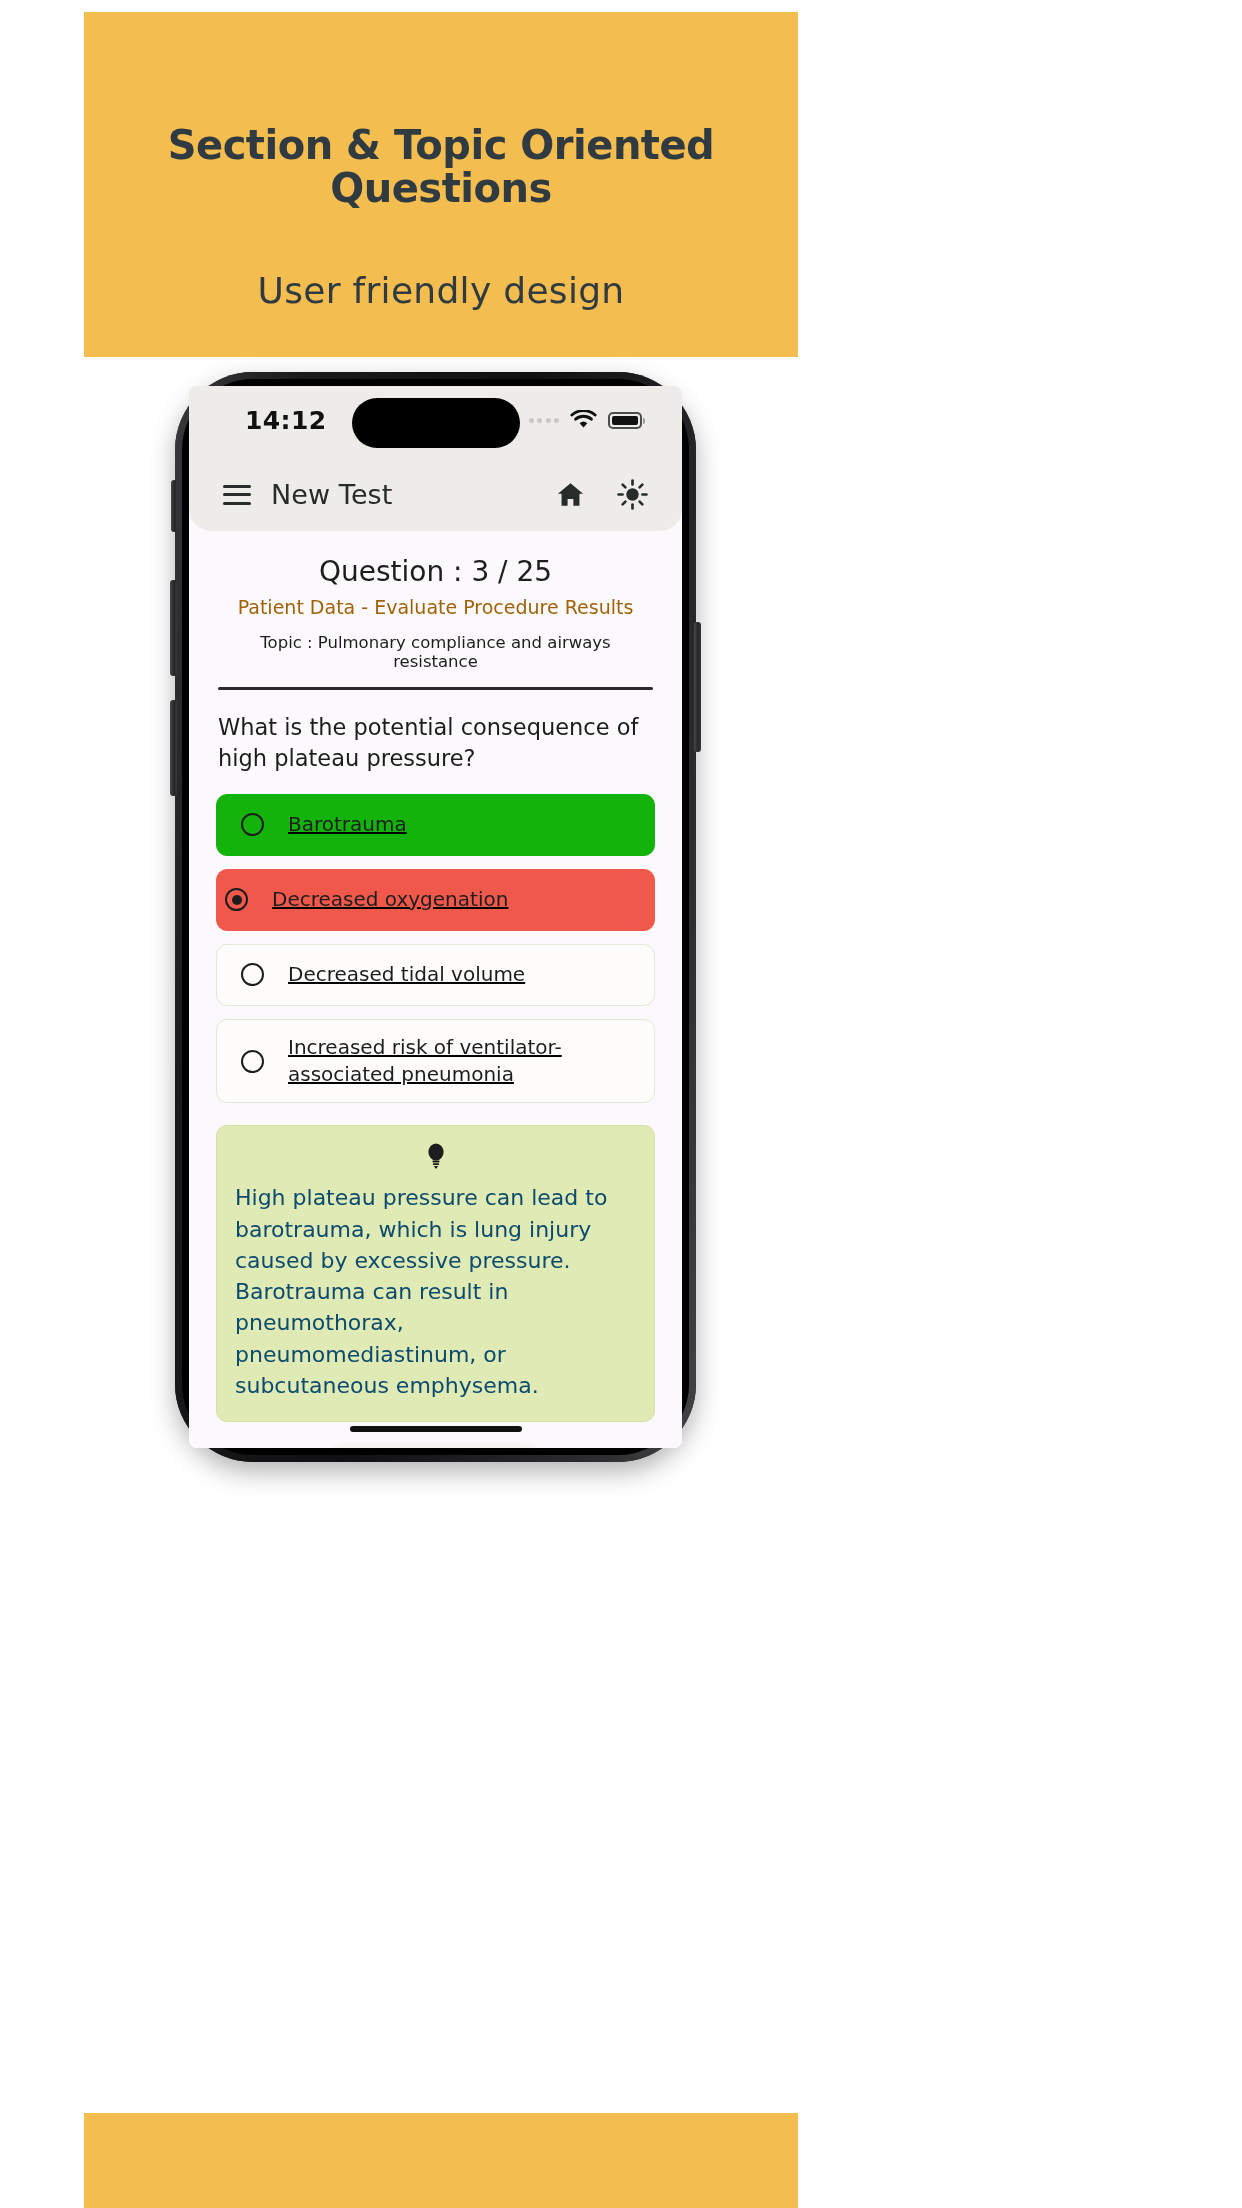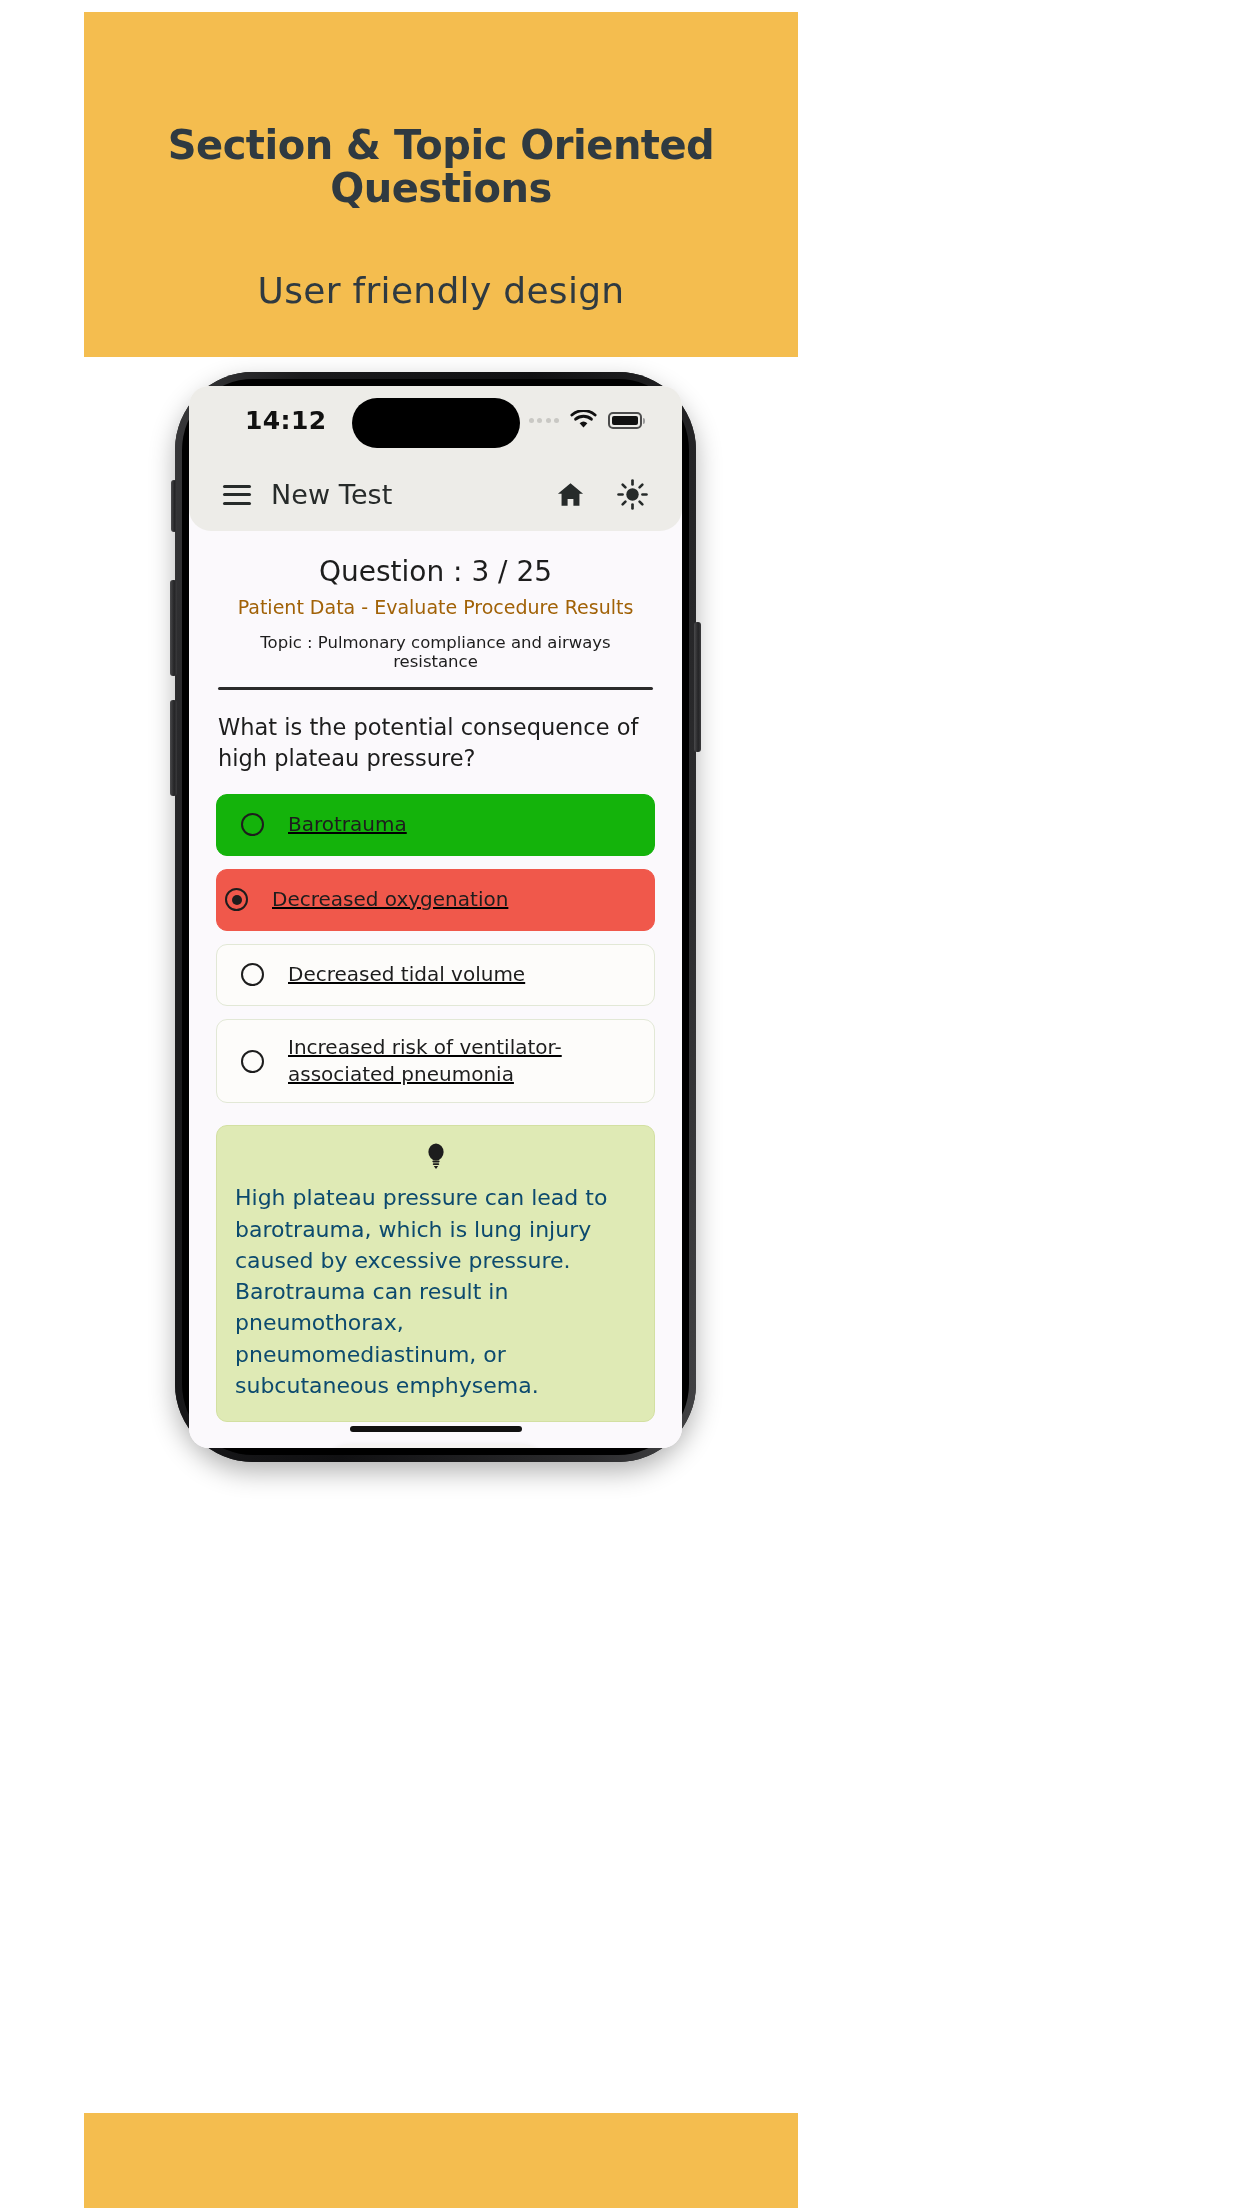--- a/index.html
+++ b/index.html
@@ -68,21 +68,21 @@
   }
   .phone-bezel {
     position:absolute;
     inset:7px;
     border-radius:71px;
     background:#000000;
   }
   .screen {
     position:absolute;
     inset:14px;
-    border-radius:20px;
+    border-radius:8px;
     background:#fbf9fc;
     overflow:hidden;
   }
 
   
   .side-btn {
     position:absolute;
     background:linear-gradient(90deg,#4a4a4c,#242426 60%,#3a3a3c);
     border-radius:3px;
   }

